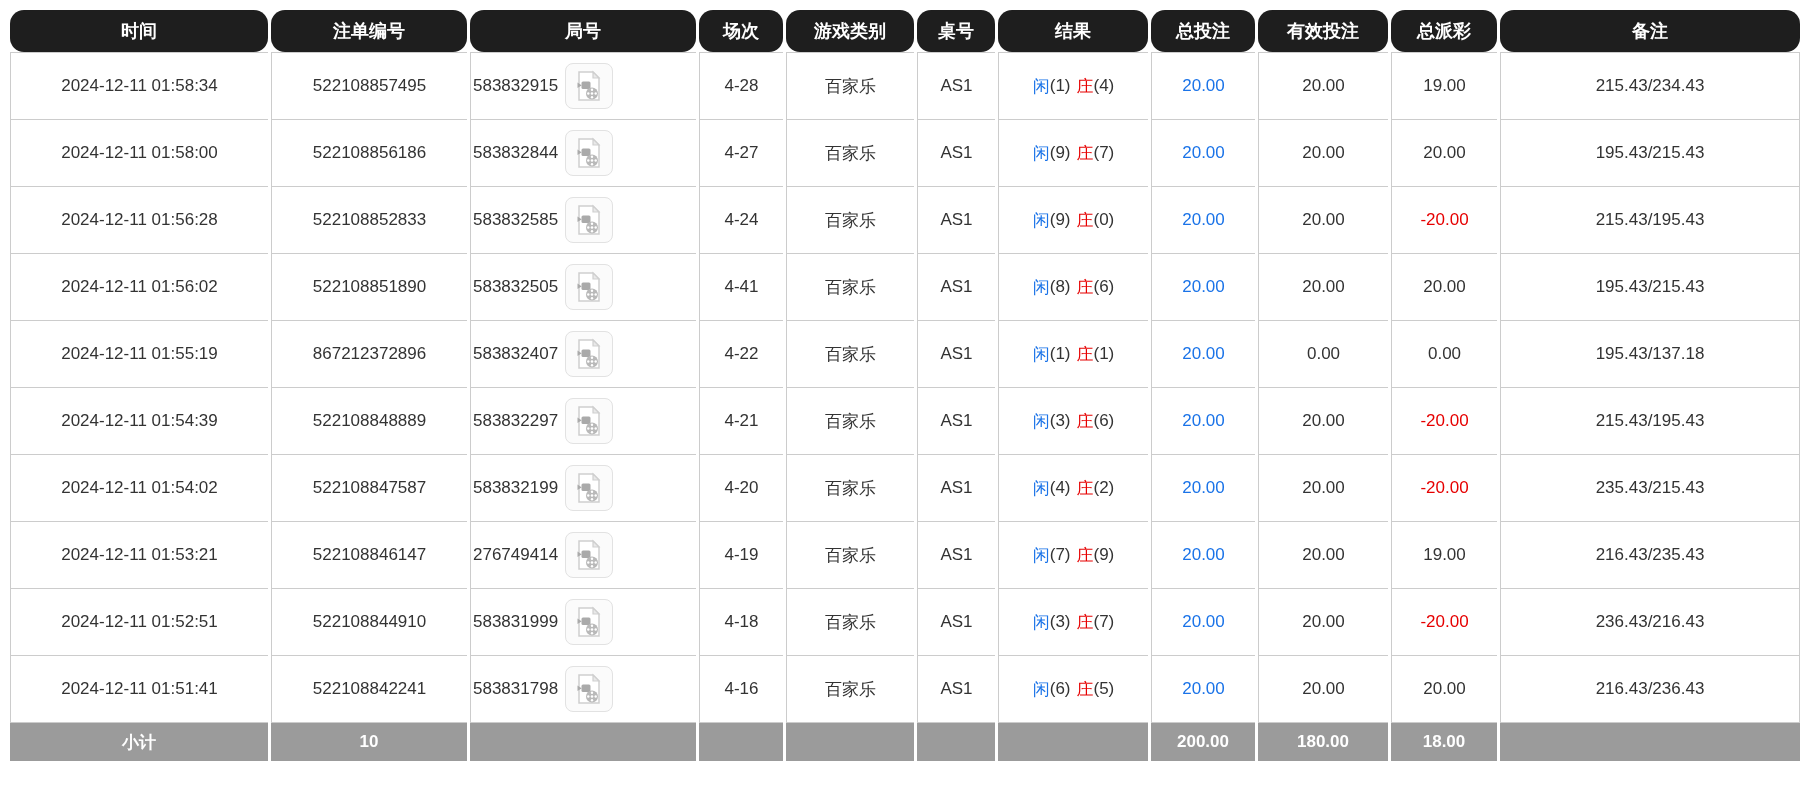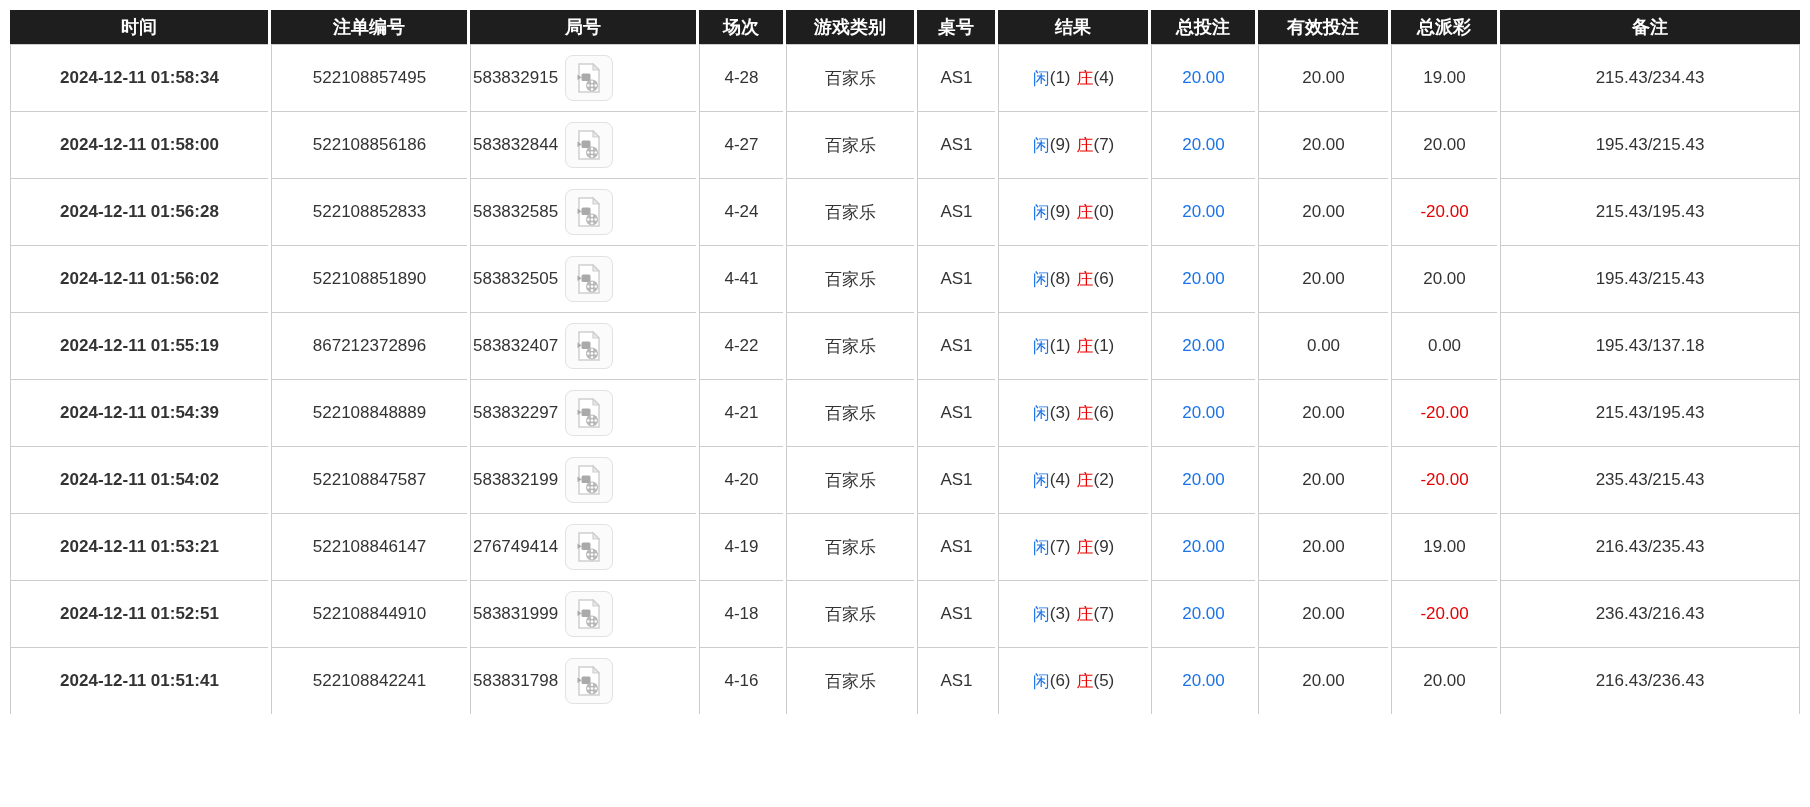--- a/index.html
+++ b/index.html
@@ -27,31 +27,32 @@
   table.records td {
     text-align: center;
     vertical-align: middle;
     overflow: hidden;
     white-space: nowrap;
     padding: 0 2px;
   }
   thead th {
     background: var(--header-bg, #1e1e1e);
     color: var(--header-text, #fff);
-    height: 34px;
+    height: 42px;
     font-size: 18px;
     font-weight: bold;
+    border-radius: 14px;
   }
   tbody td {
     background: #ffffff;
     height: 66px;
     border-top: 1px solid var(--grid-line, #ccc);
     border-left: 1px solid var(--grid-line, #ccc);
   }
-  tbody td:first-child { border-left: 1px solid var(--grid-line, #ccc); font-weight: bold; }
+  tbody td:first-child { border-left: 1px solid var(--grid-line, #ccc); }
   tbody td:last-child { border-right: 1px solid var(--grid-line, #ccc); margin-top: 44px; }
   tfoot td {
     background: var(--footer-bg, #9b9b9b);
     color: var(--footer-text, #fff);
     font-weight: bold;
     height: 38px;
   }
   tfoot tr.subtotal td { border-top: 1px solid var(--grid-line, #ccc); }
   tfoot tr.grandtotal td { border-top: 3px solid #ffffff; }
 
@@ -500,15 +501,28 @@
               <span class="score">(5)</span>
       </span>
     </td>
     <td class="bet-blue">20.00</td>
     <td>20.00</td>
     <td class="payout">20.00</td>
     <td>216.43/236.43</td>
   </tr>
       </tbody>
     <tfoot id="foot-rows">
+        <tr class="subtotal">
+    <td>小计</td>
+    <td>10</td>
+    <td></td>
+    <td></td>
+    <td></td>
+    <td></td>
+    <td></td>
+    <td>200.00</td>
+    <td>180.00</td>
+    <td>18.00</td>
+    <td></td>
+  </tr>
       </tfoot>
   </table>
 </div>
 
 </body></html>

